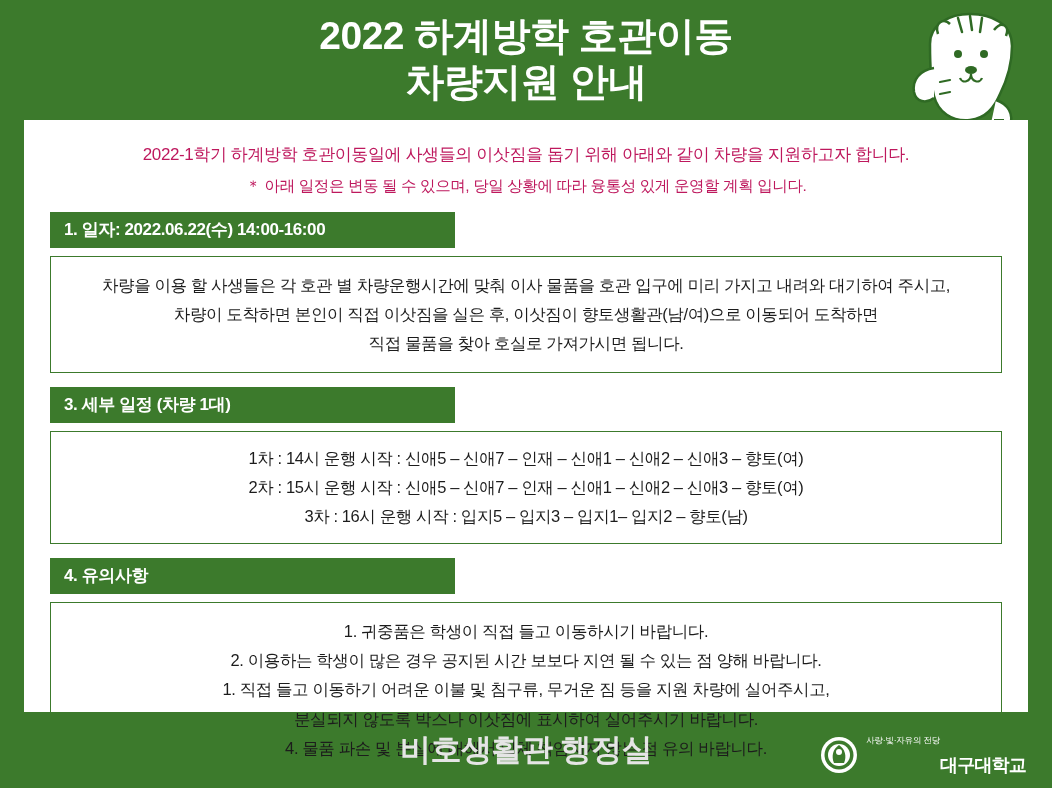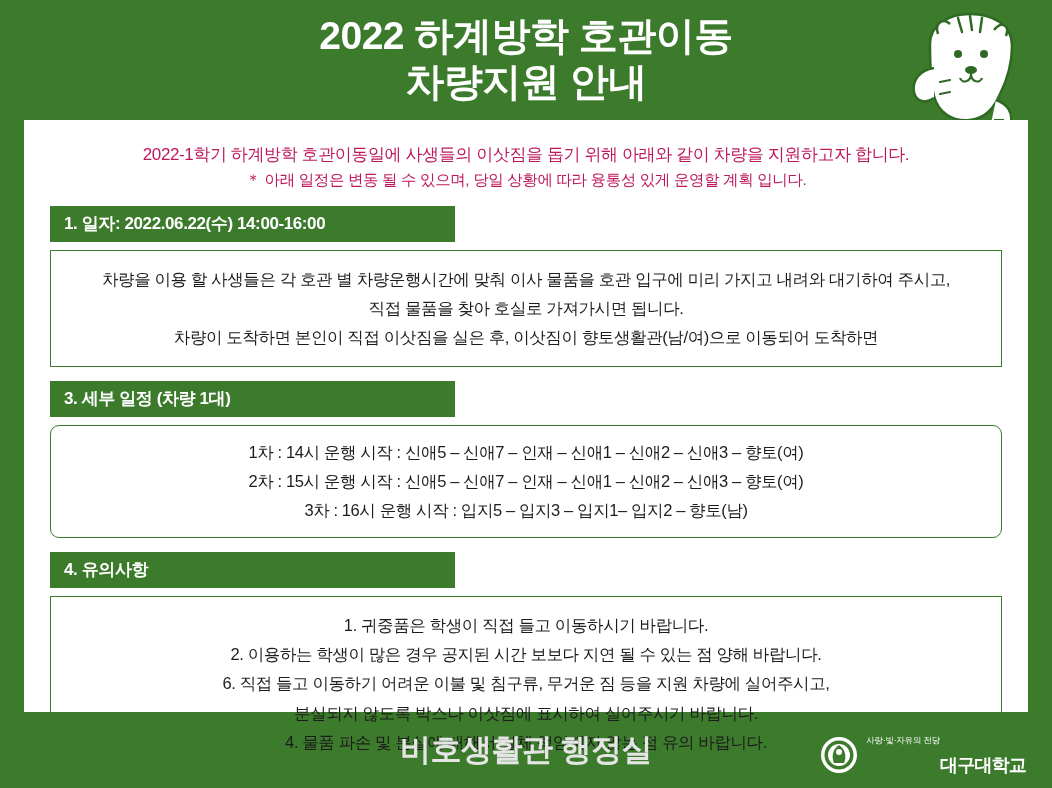--- a/index.html
+++ b/index.html
@@ -62,20 +62,21 @@
   }
   .intro {
     text-align: center;
     color: #be185d;
     font-size: 17px;
     line-height: 1.55;
     letter-spacing: -0.4px;
   }
   .intro .line2 {
     font-size: 15.5px;
+    margin-top: 6px;
   }
   
   .label-bar {
     background: #3c7a2c;
     color: #ffffff;
     font-size: 17px;
     font-weight: bold;
     letter-spacing: -0.4px;
     padding: 6px 14px 7px 14px;
     box-sizing: border-box;
@@ -93,21 +94,20 @@
     font-size: 16.5px;
     line-height: 1.75;
     letter-spacing: -0.4px;
   }
   .box .row {
     display: block;
   }
   .box.schedule {
     padding: 12px 0;
     font-size: 16.5px;
-    border-radius: 9px;
   }
   .box.notes {
     padding: 12px 16px 14px 16px;
     font-size: 16.5px;
     line-height: 1.6;
   }
   .box.notes .row {
     margin: 3px 0;
   }
   
@@ -205,36 +205,36 @@
 
     <div class="intro">
       <div>2022-1학기 하계방학 호관이동일에 사생들의 이삿짐을 돕기 위해 아래와 같이 차량을 지원하고자 합니다.</div>
       <div class="line2">＊ 아래 일정은 변동 될 수 있으며, 당일 상황에 따라 융통성 있게 운영할 계획 입니다.</div>
     </div>
 
     <div class="label-bar">1. 일자: 2022.06.22(수) 14:00-16:00</div>
 
     <div class="box" id="method-box">
       <span class="row">차량을 이용 할 사생들은 각 호관 별 차량운행시간에 맞춰 이사 물품을 호관 입구에 미리 가지고 내려와 대기하여 주시고,</span>
+      <span class="row">차량이 도착하면 본인이 직접 이삿짐을 실은 후, 이삿짐이 향토생활관(남/여)으로 이동되어 도착하면</span>
       <span class="row">직접 물품을 찾아 호실로 가져가시면 됩니다.</span>
-      <span class="row">차량이 도착하면 본인이 직접 이삿짐을 실은 후, 이삿짐이 향토생활관(남/여)으로 이동되어 도착하면</span>
     </div>
 
     <div class="label-bar">3. 세부 일정 (차량 1대)</div>
     <div class="box schedule">
       <span class="row">1차 : 14시 운행 시작 : 신애5 – 신애7 – 인재 – 신애1 – 신애2 – 신애3 – 향토(여)</span>
       <span class="row">2차 : 15시 운행 시작 : 신애5 – 신애7 – 인재 – 신애1 – 신애2 – 신애3 – 향토(여)</span>
       <span class="row">3차 : 16시 운행 시작 : 입지5 – 입지3 – 입지1– 입지2 – 향토(남)</span>
     </div>
 
     <div class="label-bar">4. 유의사항</div>
     <div class="box notes">
       <span class="row">1.  귀중품은 학생이 직접 들고 이동하시기 바랍니다.</span>
       <span class="row">2.  이용하는 학생이 많은 경우  공지된 시간 보보다 지연 될 수 있는 점 양해 바랍니다.</span>
-      <span class="row">6.  직접 들고 이동하기 어려운 이불 및 침구류, 무거운 짐 등을 지원 차량에 실어주시고,</span>
+      <span class="row">1.  직접 들고 이동하기 어려운 이불 및 침구류, 무거운 짐 등을 지원 차량에 실어주시고,</span>
       <span class="row">분실되지 않도록 박스나 이삿짐에 표시하여 실어주시기 바랍니다.</span>
       <span class="row">4. 물품 파손 및 분실에 대해서 일체 책임지지 않는 점 유의 바랍니다.</span>
     </div>
 
   </div>
 
   <div class="footer">
     <div class="footer-title">비호생활관 행정실</div>
   </div>
 

